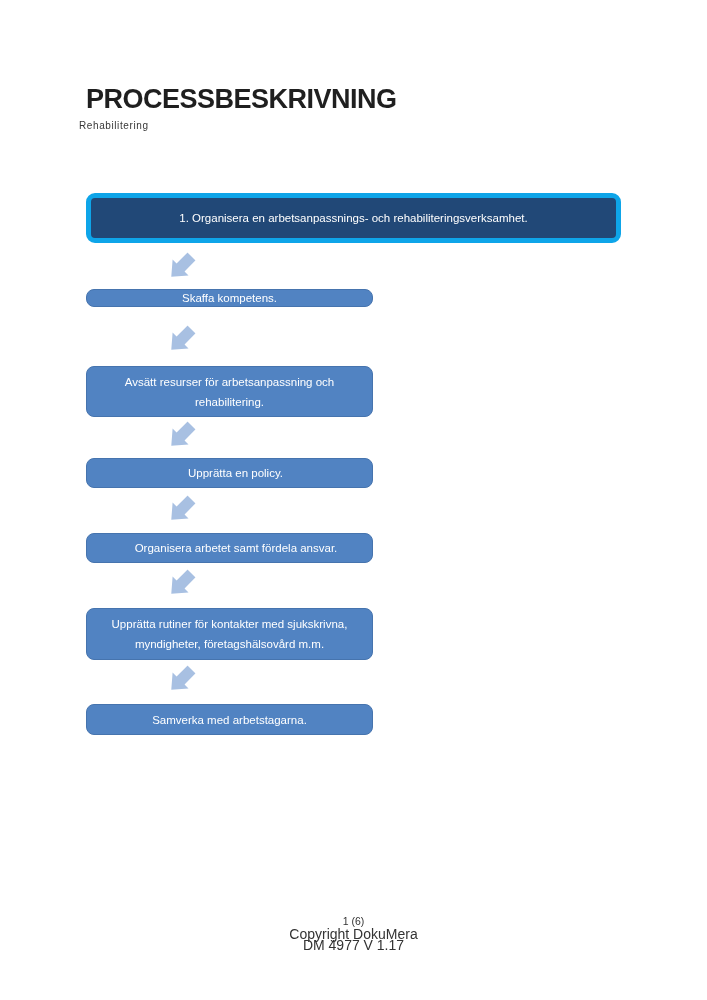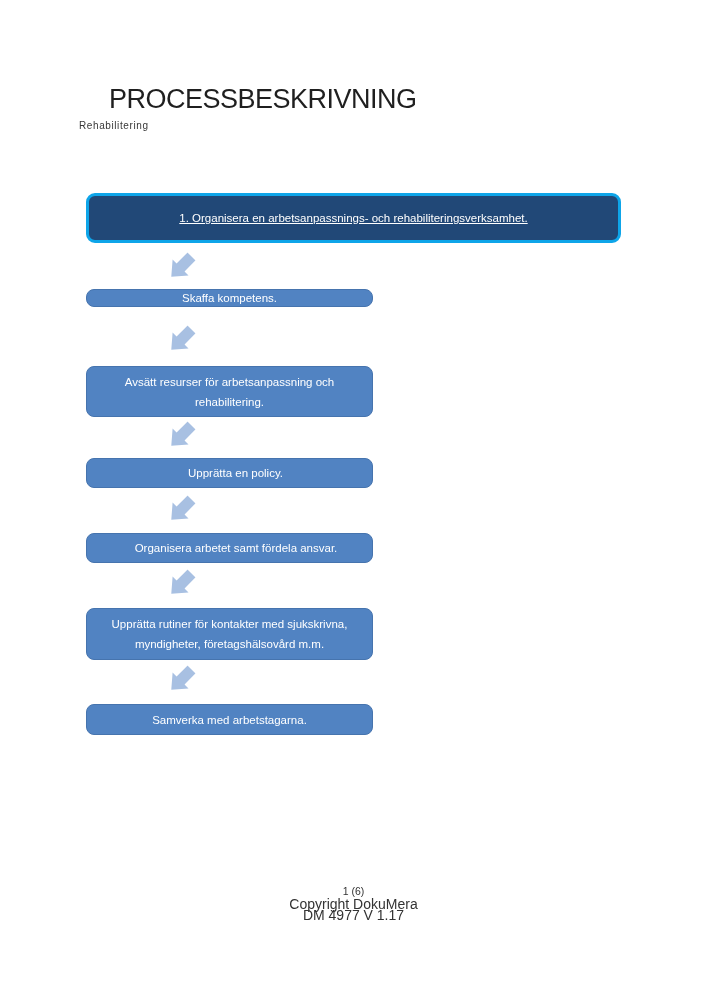--- a/index.html
+++ b/index.html
@@ -9,25 +9,24 @@
     height: 1000px;
     background: #ffffff;
     font-family: "Liberation Sans", sans-serif;
     overflow: hidden;
   }
   .doc-title {
     position: absolute;
     left: 86px;
     top: 84px;
     font-size: 27px;
-    font-weight: 400;
+    font-weight: 700;
     letter-spacing: -0.5px;
     color: #1f1f1f;
     white-space: nowrap;
-    margin-left: 23px;
   }
   .doc-subtitle {
     position: absolute;
     left: 79px;
     top: 120px;
     font-size: 10px;
     font-weight: 400;
     letter-spacing: 0.6px;
     color: #383838;
     white-space: nowrap;
@@ -40,24 +39,23 @@
     justify-content: center;
     text-align: center;
     color: #ffffff;
     font-size: 11.5px;
     line-height: 20px;
     box-sizing: border-box;
     padding: 0 8px;
   }
   .step.dark {
     background: #214877;
-    border: 3px solid #0ea5e9;
+    border: 5px solid #0ea5e9;
     border-radius: 9px;
     width: 535px;
-    text-decoration: underline;
   }
   .step.light {
     background: #5183c2;
     border: 1px solid #4674ae;
     border-radius: 8px;
     width: 287px;
   }
   .flow-arrow {
     position: absolute;
     left: 166px;
@@ -66,21 +64,21 @@
   }
   .flow-arrow svg {
     width: 30px;
     height: 30px;
     transform: rotate(135deg);
     display: block;
   }
   .footer {
     position: absolute;
     left: 0;
-    top: 884px;
+    top: 914px;
     width: 707px;
     text-align: center;
     color: #333333;
   }
   .footer .page-num { font-size: 10.5px; line-height: 15px; }
   .footer .small { font-size: 14px; line-height: 11px; }
 </style>
 </head>
 <body>
 

